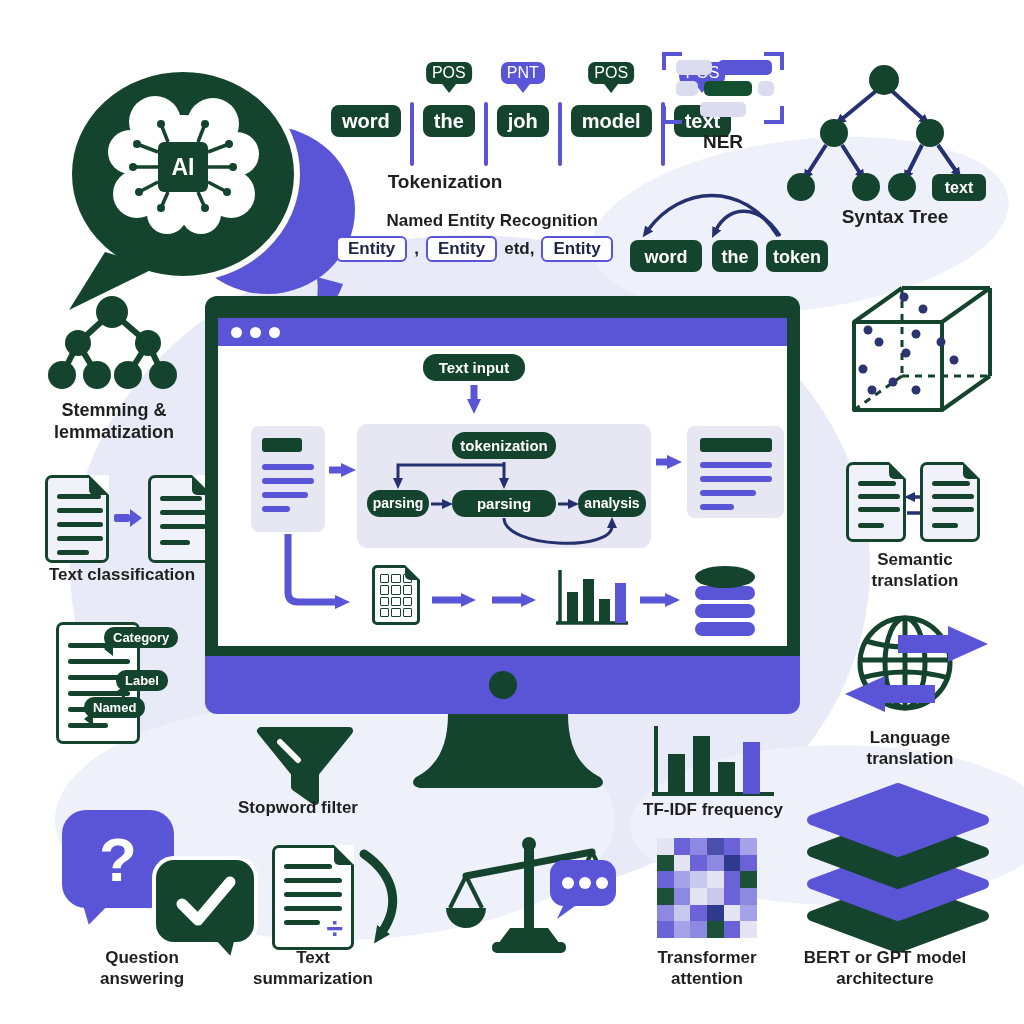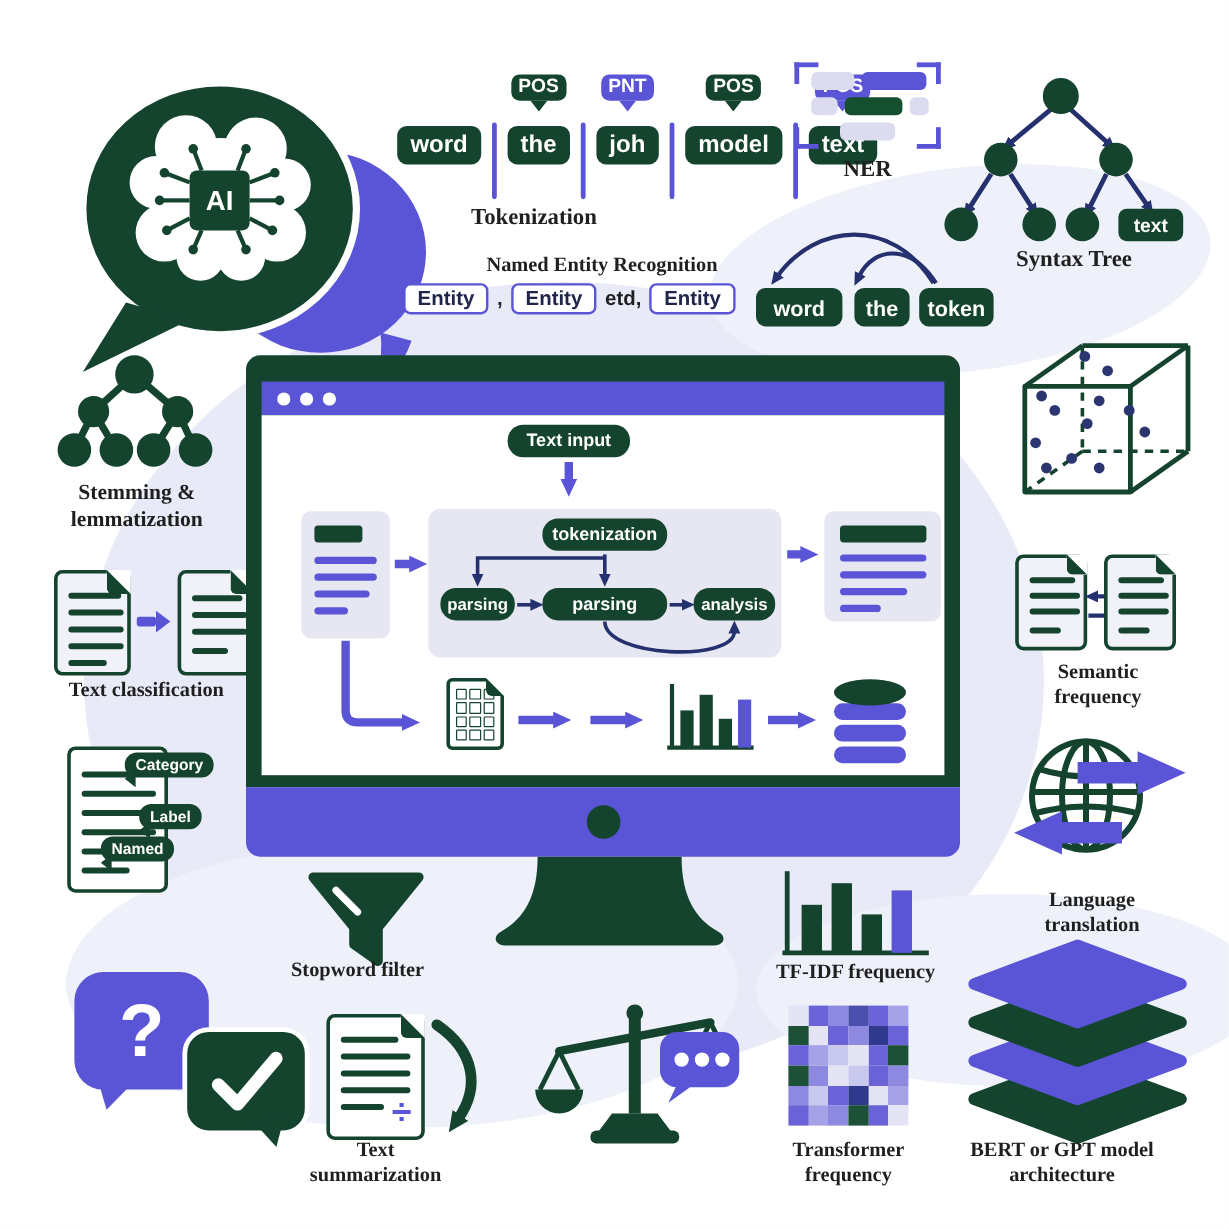--- a/index.html
+++ b/index.html
@@ -3,27 +3,27 @@
 <meta charset="utf-8">
 <style>
   :root{
     --green:#14432e; --purple:#5a55d6; --navy:#25316e;
     --blob:#e9eaf7; --card:#e7e7f4; --doc:#f1f1f9; --ink:#1f1f1f;
   }
   *{margin:0;padding:0;box-sizing:border-box;}
   body{background:#fff;font-family:"Liberation Sans",sans-serif;}
   #canvas{position:relative;width:1024px;height:1024px;background:#fff;overflow:hidden;}
   .blob{position:absolute;background:var(--blob);border-radius:50%;}
-  .lbl{position:absolute;font-weight:700;font-size:17px;color:var(--ink);text-align:center;line-height:1.22;font-family:Liberation Serif, serif;}
+  .lbl{position:absolute;font-weight:700;font-size:17px;color:var(--ink);text-align:center;line-height:1.22;}
   
   .tok-row{position:absolute;left:331px;top:62px;display:flex;gap:9px;align-items:flex-start;}
   .tok-cell{position:relative;padding-top:48px;}
   .tok-box{background:var(--green);color:#fff;font-size:20px;font-weight:700;padding:5px 11px;border-radius:8px;white-space:nowrap;}
   .tok-sep{width:4px;height:64px;background:var(--purple);border-radius:2px;margin-top:40px;}
-  .pos-tag{position:absolute;top:0;left:50%;transform:translateX(-50%);background:var(--tagc);color:#fff;font-weight:700;font-size:16px;padding:2px 6px;border-radius:7px;}
+  .pos-tag{position:absolute;top:0;left:50%;transform:translateX(-50%);background:var(--tagc);color:#fff;font-weight:400;font-size:16px;padding:2px 6px;border-radius:7px;}
   .pos-tag::after{content:"";position:absolute;top:100%;left:50%;transform:translateX(-50%);border:7px solid transparent;border-top:9px solid var(--tagc);}
   
   .ner-box{position:absolute;left:662px;top:52px;width:122px;height:72px;}
   .ner-corner{position:absolute;width:20px;height:18px;border:4px solid var(--purple);}
   .pill{position:absolute;border-radius:5px;background:#dcdcf0;}
   
   .entity-row{position:absolute;left:336px;top:236px;display:flex;gap:7px;align-items:center;}
   .entity-box{border:2px solid var(--purple);border-radius:6px;padding:1px 10px;font-size:17px;font-weight:700;color:#20254a;background:#fff;}
   .entity-sep{font-size:17px;font-weight:700;color:var(--ink);}
   
@@ -400,37 +400,37 @@
     <path d="M36,9 L10,9" stroke="#25316e" stroke-width="3.5" fill="none" marker-end="url(#mk-navy)"></path>
     <path d="M4,25 L30,25" stroke="#25316e" stroke-width="3.5" fill="none" marker-end="url(#mk-navy)"></path>
   </svg>
   <div class="doc" style="left:920px;top:462px;width:60px;height:80px;">
     <div class="fold" style="width:17px;height:17px;"></div>
     <div class="dline" style="top:16px;width:38px;"></div>
       <div class="dline" style="top:29px;width:42px;"></div>
     <div class="dline" style="top:42px;width:42px;"></div>
       <div class="dline" style="top:58px;width:26px;"></div>
   </div>
-  <div class="lbl" style="left:850px;top:550px;width:130px;">Semantic frequency</div>
+  <div class="lbl" style="left:850px;top:550px;width:130px;">Semantic translation</div>
 
   <svg style="left:840px;top:613px;" width="155" height="105" viewBox="0 0 155 105">
     <g stroke="#14432e" stroke-width="5" fill="none">
       <circle cx="65" cy="50" r="45"></circle>
       <ellipse cx="65" cy="50" rx="20" ry="45"></ellipse>
       <line x1="65" y1="5" x2="65" y2="95"></line>
       <path d="M26,28 Q65,40 104,28"></path>
       <path d="M21,65 Q65,53 109,65"></path>
       <line x1="20" y1="47" x2="110" y2="47"></line>
     </g>
     <g fill="#5a55d6">
       <path d="M58,22 h50 v-9 l40,18 l-40,18 v-9 h-50 z"></path>
       <path d="M95,72 h-50 v-9 l-40,18 l40,18 v-9 h50 z"></path>
     </g>
   </svg>
-  <div class="lbl" style="left:840px;top:728px;width:140px;margin-top:12px;">Language translation</div>
+  <div class="lbl" style="left:840px;top:728px;width:140px;">Language translation</div>
 
   <svg style="left:256px;top:727px;" width="100" height="82" viewBox="0 0 100 82">
     <path d="M5,4 H93 L59,46 V74 L39,60 V46 Z" fill="#14432e" stroke="#14432e" stroke-width="8" stroke-linejoin="round"></path>
     <line x1="24" y1="15" x2="42" y2="33" stroke="#fff" stroke-width="6" stroke-linecap="round"></line>
   </svg>
   <div class="lbl" style="left:218px;top:798px;width:160px;">Stopword filter</div>
 
   <svg style="left:648px;top:720px;" width="130" height="80" viewBox="0 0 130 80">
     <line x1="8" y1="6" x2="8" y2="74" stroke="#14432e" stroke-width="4"></line>
     <line x1="4" y1="74" x2="126" y2="74" stroke="#14432e" stroke-width="4"></line>
@@ -442,20 +442,21 @@
   <div class="lbl" style="left:633px;top:800px;width:160px;">TF-IDF frequency</div>
 
   <div class="qbub">
       <span>?</span>
     </div>
   <div class="abub">
     <svg style="position:static;" width="70" height="54" viewBox="0 0 70 54">
       <polyline points="12,30 28,46 60,8" fill="none" stroke="#fff" stroke-width="11" stroke-linecap="round" stroke-linejoin="round"></polyline>
     </svg>
   </div>
+  <div class="lbl" style="left:72px;top:948px;width:140px;">Question answering</div>
 
   <div class="doc" style="left:272px;top:845px;width:82px;height:105px;background:#fff;">
     <div class="fold"></div>
     <div class="dline" style="top:16px;width:48px;"></div>
       <div class="dline" style="top:30px;width:58px;"></div>
     <div class="dline" style="top:44px;width:58px;"></div>
       <div class="dline" style="top:58px;width:58px;"></div>
     <div class="dline" style="top:72px;width:36px;"></div>
     <span style="position:absolute;right:8px;bottom:2px;color:#5a55d6;font-size:30px;font-weight:700;">÷</span>
   </div>
@@ -520,21 +521,21 @@
       <div style="background: rgb(47, 58, 140);"></div>
       <div style="background: rgb(228, 228, 244);"></div>
       <div style="background: rgb(165, 162, 232);"></div>
       <div style="background: rgb(106, 99, 216);"></div>
       <div style="background: rgb(165, 162, 232);"></div>
       <div style="background: rgb(141, 136, 224);"></div>
       <div style="background: rgb(28, 81, 56);"></div>
       <div style="background: rgb(106, 99, 216);"></div>
       <div style="background: rgb(228, 228, 244);"></div>
     </div>
-  <div class="lbl" style="left:642px;top:948px;width:130px;">Transformer frequency</div>
+  <div class="lbl" style="left:642px;top:948px;width:130px;">Transformer attention</div>
 
   <svg style="left:808px;top:786px;" width="180" height="165" viewBox="0 0 180 165">
     <g stroke-linejoin="round" stroke-width="10">
       <path d="M90,98 L176,130 L90,162 L4,130 Z" fill="#14432e" stroke="#14432e"></path>
       <path d="M90,66 L176,98 L90,130 L4,98 Z" fill="#5a55d6" stroke="#5a55d6"></path>
       <path d="M90,34 L176,66 L90,98 L4,66 Z" fill="#14432e" stroke="#14432e"></path>
       <path d="M90,2 L176,34 L90,66 L4,34 Z" fill="#5a55d6" stroke="#5a55d6"></path>
     </g>
   </svg>
   <div class="lbl" style="left:790px;top:948px;width:190px;">BERT or GPT model architecture</div>

